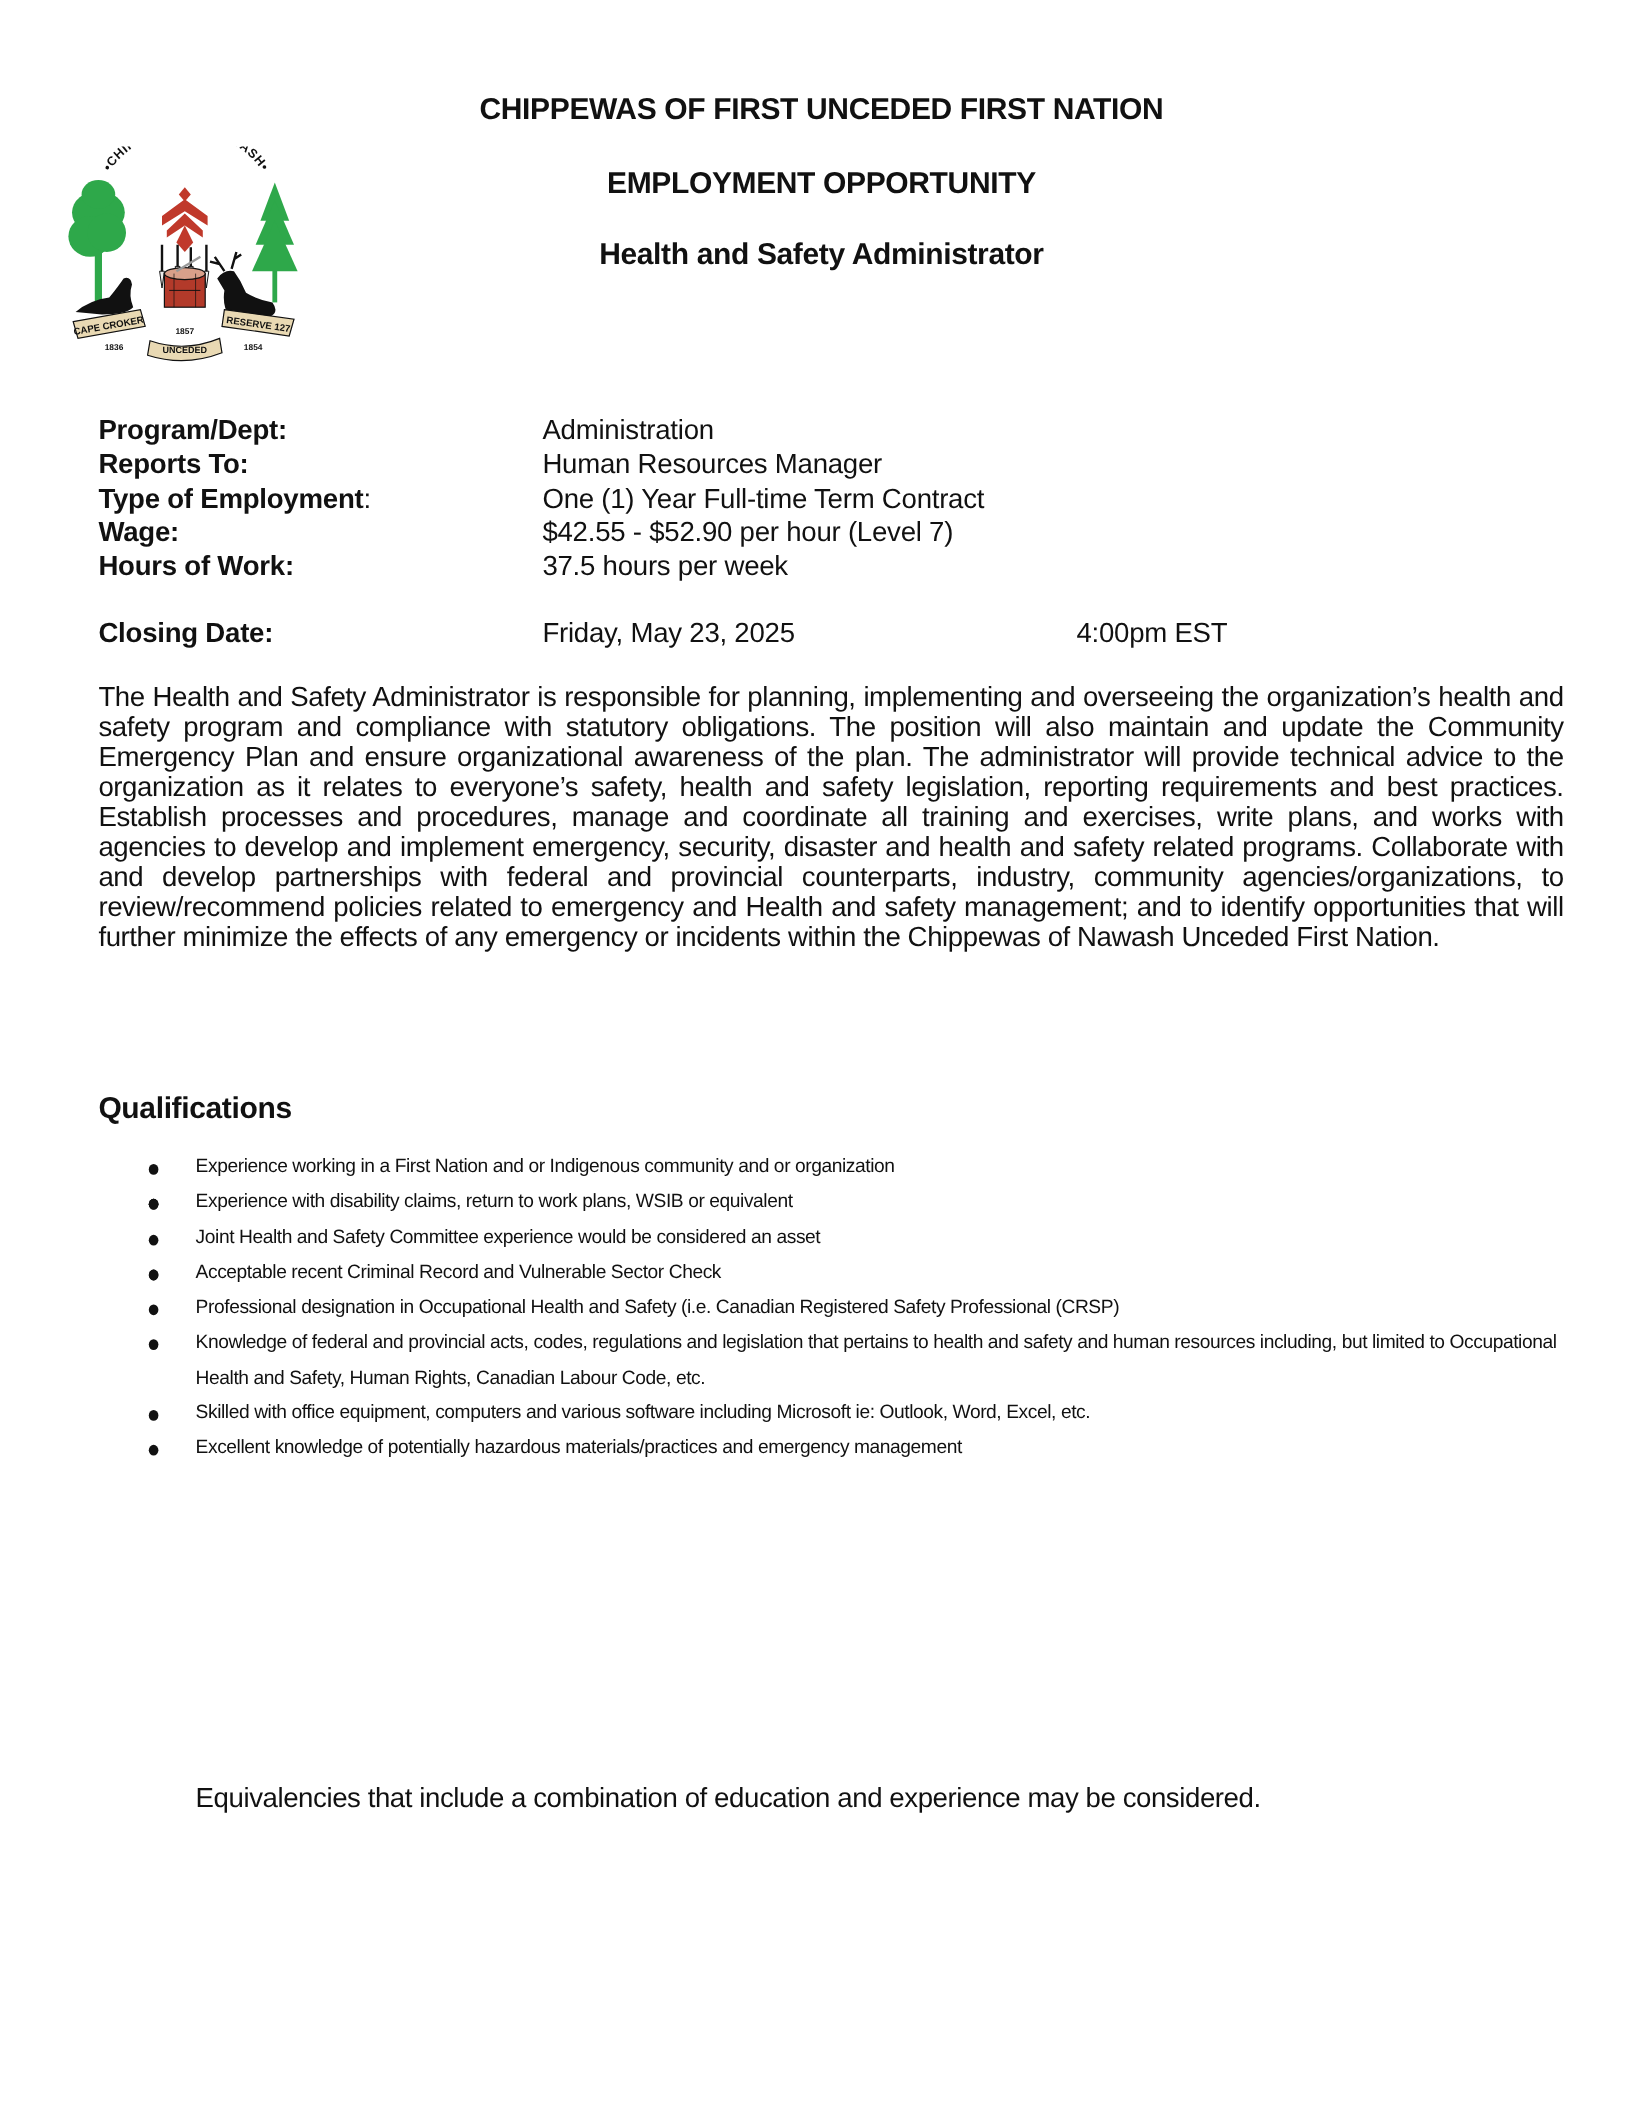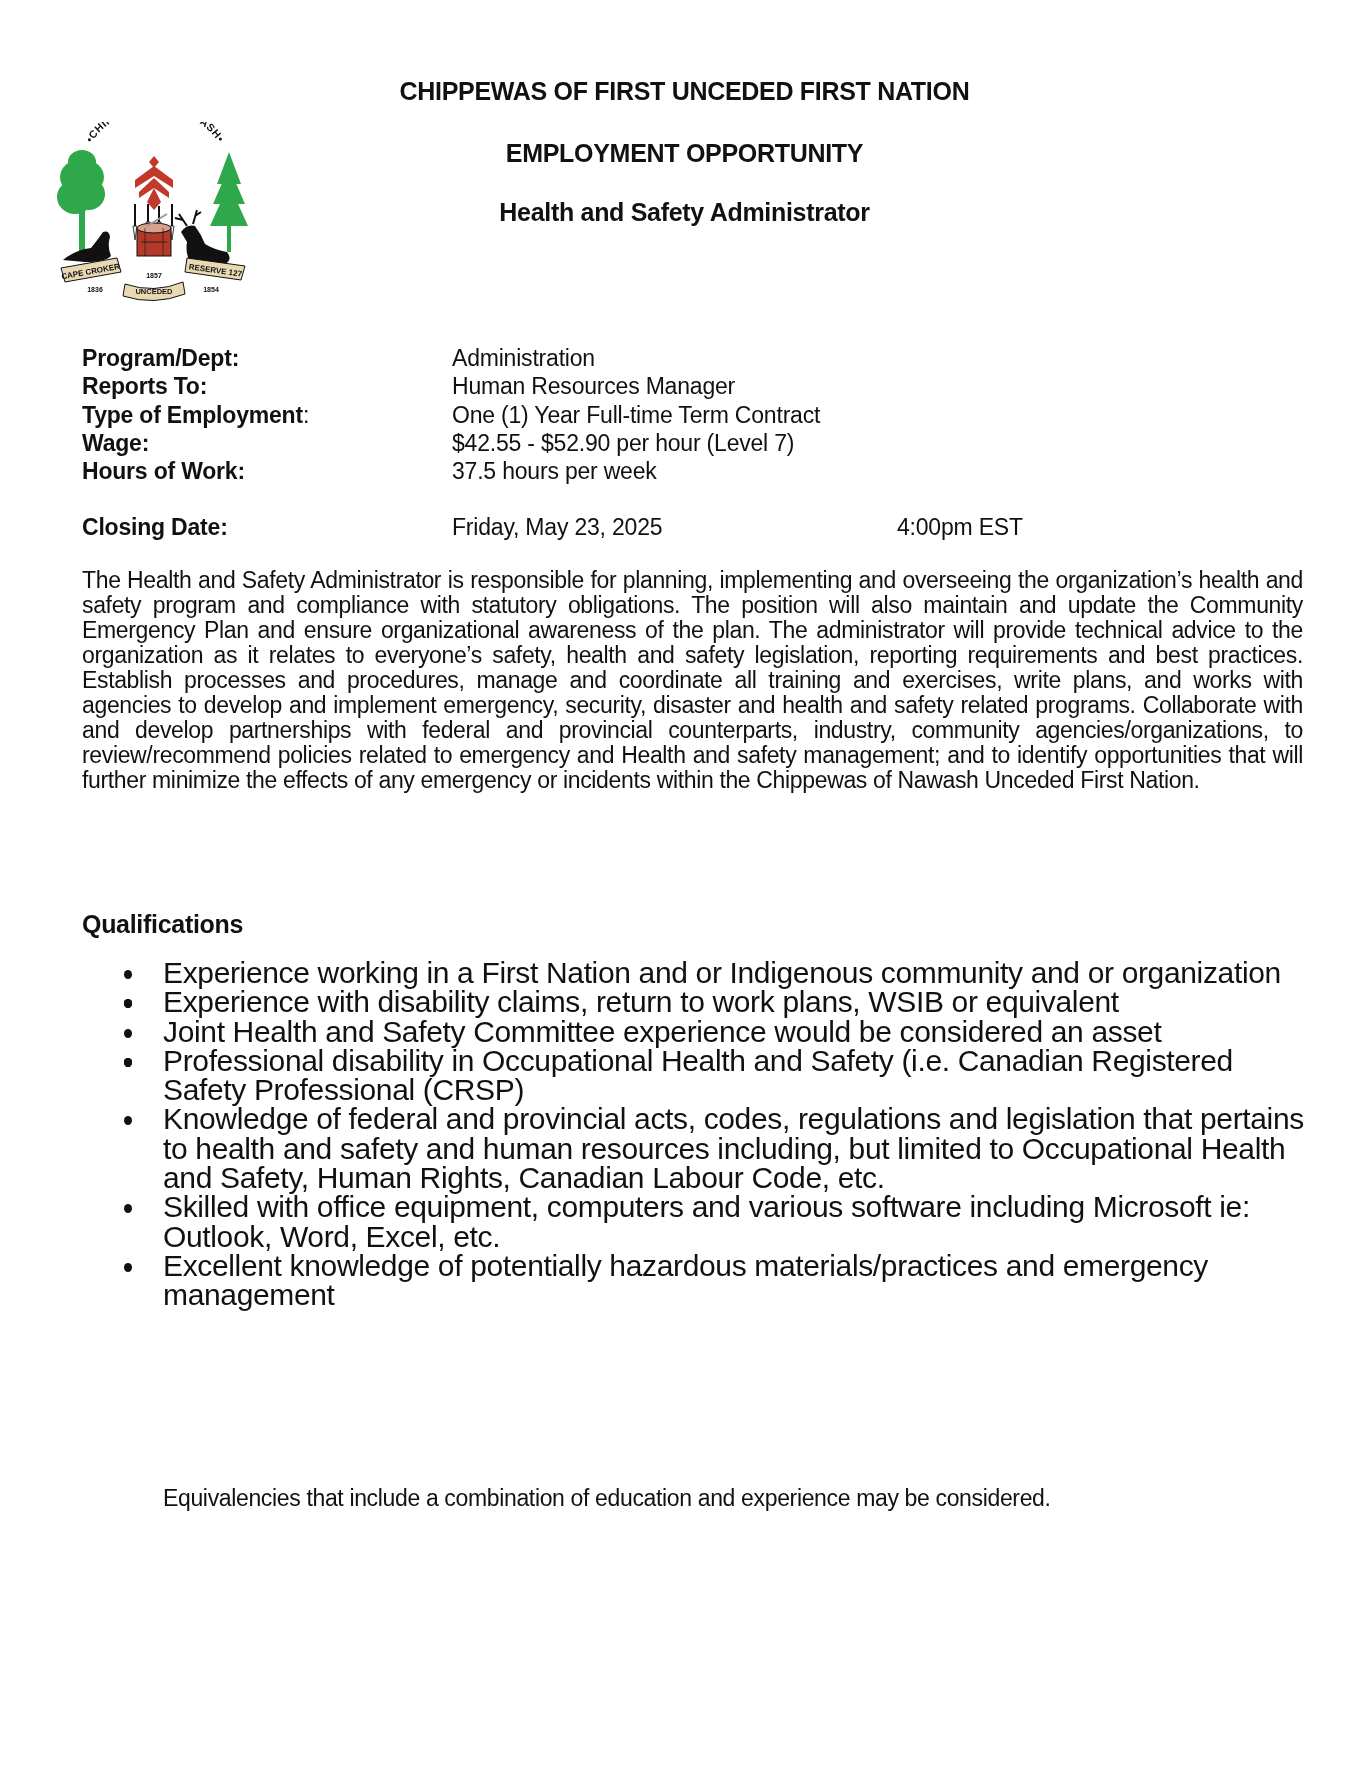--- a/index.html
+++ b/index.html
@@ -30,21 +30,21 @@
     position: absolute; left: 82px; top: 568px; width: 1221px;
     font-size: 23px; line-height: 25px; text-align: justify; letter-spacing: -0.35px;
     margin: 0;
   }
 
   
   #qual-heading { position: absolute; left: 82px; top: 910px; font-size: 25px; font-weight: bold; letter-spacing: -0.3px; }
   #qual-list {
     position: absolute; left: 82px; top: 958px; width: 1230px;
     list-style: none; margin: 0; padding: 0;
-    font-size: 30px; line-height: 29.3px; letter-spacing: -0.35px;
+    font-size: 16px; line-height: 29.3px; letter-spacing: -0.35px;
   }
   #qual-list li { position: relative; padding-left: 81px; }
   #qual-list li .dot {
     position: absolute; left: 42px; top: 12px; width: 8px; height: 9px;
     background: #111; border-radius: 50%;
   }
   #equiv {
     position: absolute; left: 163px; top: 1485px; font-size: 23px; letter-spacing: -0.35px; white-space: nowrap;
   }
 </style>
@@ -155,19 +155,19 @@
 <p id="intro">The Health and Safety Administrator is responsible for planning, implementing and overseeing the organization’s health and safety program and compliance with statutory obligations.  The position will also maintain and update the Community Emergency Plan and ensure organizational awareness of the plan. The administrator will provide technical advice to the organization as it relates to everyone’s safety, health and safety legislation, reporting requirements and best practices. Establish processes and procedures, manage and coordinate all training and exercises, write plans, and works with agencies to develop and implement emergency, security, disaster and health and safety related programs. Collaborate with and develop partnerships with federal and provincial counterparts, industry, community agencies/organizations, to review/recommend policies related to emergency and Health and safety management; and to identify opportunities that will further minimize the effects of any emergency or incidents within the Chippewas of Nawash Unceded First Nation.</p>
 
 <div id="qual-heading" class="abs">Qualifications</div>
 <ul id="qual-list">
   <li><span class="dot"></span><span>Experience working in a First Nation and or Indigenous community and or organization</span></li>
   <li><span class="dot"></span></li>
   <li><span class="dot"></span></li>
   <li><span class="dot"></span><span>Experience with disability claims, return to work plans, WSIB or equivalent</span></li>
   <li><span class="dot"></span><span>Joint Health and Safety Committee experience would be considered an asset</span></li>
   <li><span class="dot"></span></li>
-  <li><span class="dot"></span></li>
-  <li><span class="dot"></span><span>Professional disability in Occupational Health and Safety (i.e. Canadian Registered Safety Professional (CRSP)</span></li>
+  <li><span class="dot"></span><span>Acceptable recent Criminal Record and Vulnerable Sector Check</span></li>
+  <li><span class="dot"></span><span>Professional designation in Occupational Health and Safety (i.e. Canadian Registered Safety Professional (CRSP)</span></li>
   <li><span class="dot"></span><span>Knowledge of federal and provincial acts, codes, regulations and legislation that pertains to health and safety and human resources including, but limited to Occupational Health and Safety, Human Rights, Canadian Labour Code, etc.</span></li>
   <li><span class="dot"></span><span>Skilled with office equipment, computers and various software including Microsoft ie: Outlook, Word, Excel, etc.</span></li>
   <li><span class="dot"></span><span>Excellent knowledge of potentially hazardous materials/practices and emergency management</span></li>
 </ul>
 <div id="equiv">Equivalencies that include a combination of education and experience may be considered.</div>
 
 </body></html>

